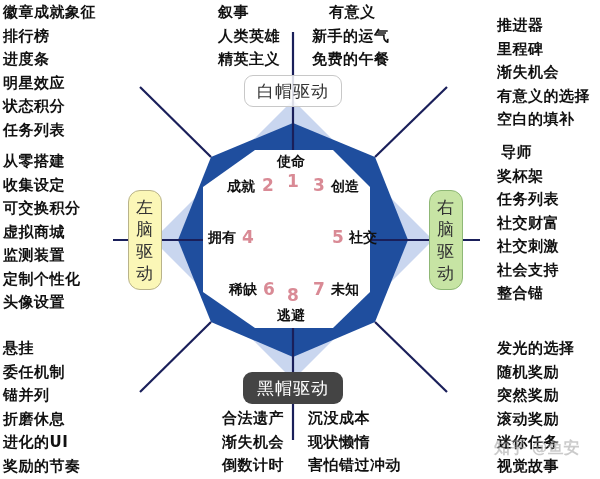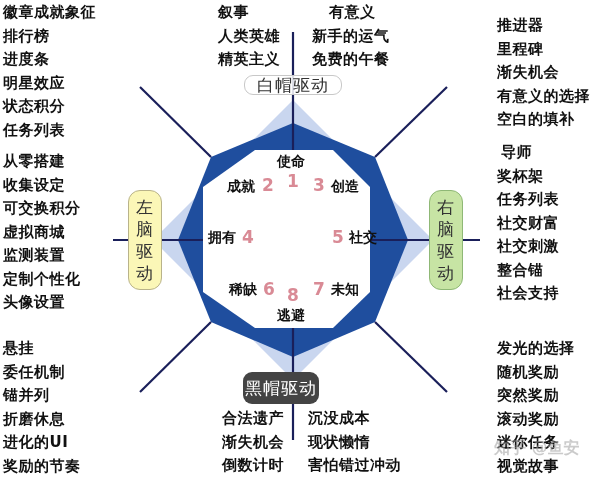--- a/index.html
+++ b/index.html
@@ -9,22 +9,22 @@
     font-family: "DejaVu Sans", "Liberation Sans", sans-serif;
     color: #111111;
   }
   .list { position: absolute; font-size: 15px; font-weight: bold; line-height: 23.5px; white-space: nowrap; letter-spacing: 0.5px; }
   .list div { height: 23.5px; }
   #diagram { position: absolute; left: 0; top: 0; }
   .pill {
     position: absolute; box-sizing: border-box; display: flex; align-items: center; justify-content: center;
     font-size: 17px; letter-spacing: 1px;
   }
-  .pill-white { left: 244px; top: 75px; width: 98px; height: 20px; border: 1.5px solid #c8c8c8; border-radius: 9px; background: rgba(255,255,255,0.85); color: #333; }
-  .pill-black { left: 243px; top: 372px; width: 76px; height: 32px; border-radius: 9px; background: #444444; color: #ffffff; }
+  .pill-white { left: 244px; top: 75px; width: 98px; height: 32px; border: 1.5px solid #c8c8c8; border-radius: 9px; background: rgba(255,255,255,0.85); color: #333; }
+  .pill-black { left: 243px; top: 372px; width: 100px; height: 32px; border-radius: 9px; background: #444444; color: #ffffff; }
   .pill-vert {
     flex-direction: column; width: 34px; height: 100px; border-radius: 12px; border: 1.5px solid #b9b38a;
     font-size: 17px; line-height: 22px;
   }
   .pill-left { left: 128px; top: 190px; background: #fbf7b7; color: #333; }
   .pill-right { left: 429px; top: 190px; background: #c7e4a4; border-color: #8fb876; color: #333; }
   .pill-vert span { display: block; }
   .node-label { position: absolute; font-size: 14px; font-weight: bold; color: #111; white-space: nowrap; }
   .node-num { position: absolute; font-size: 17px; font-weight: bold; color: #d98a95; }
   .watermark { position: absolute; left: 494px; top: 438px; font-size: 16px; color: rgba(160,160,160,0.55); font-weight: bold; }
@@ -129,22 +129,22 @@
   <div>定制个性化</div>
   <div>头像设置</div>
 </div>
 
 <div class="list" style="left:497px;top:141px;">
   <div style="padding-left:4px;">导师</div>
   <div>奖杯架</div>
   <div>任务列表</div>
   <div>社交财富</div>
   <div>社交刺激</div>
+  <div>社会支持</div>
   <div>整合锚</div>
-  <div>社会支持</div>
 </div>
 
 <div class="list" style="left:3px;top:337px;">
   <div>悬挂</div>
   <div>委任机制</div>
   <div>锚并列</div>
   <div>折磨休息</div>
   <div>进化的UI</div>
   <div>奖励的节奏</div>
 </div>

